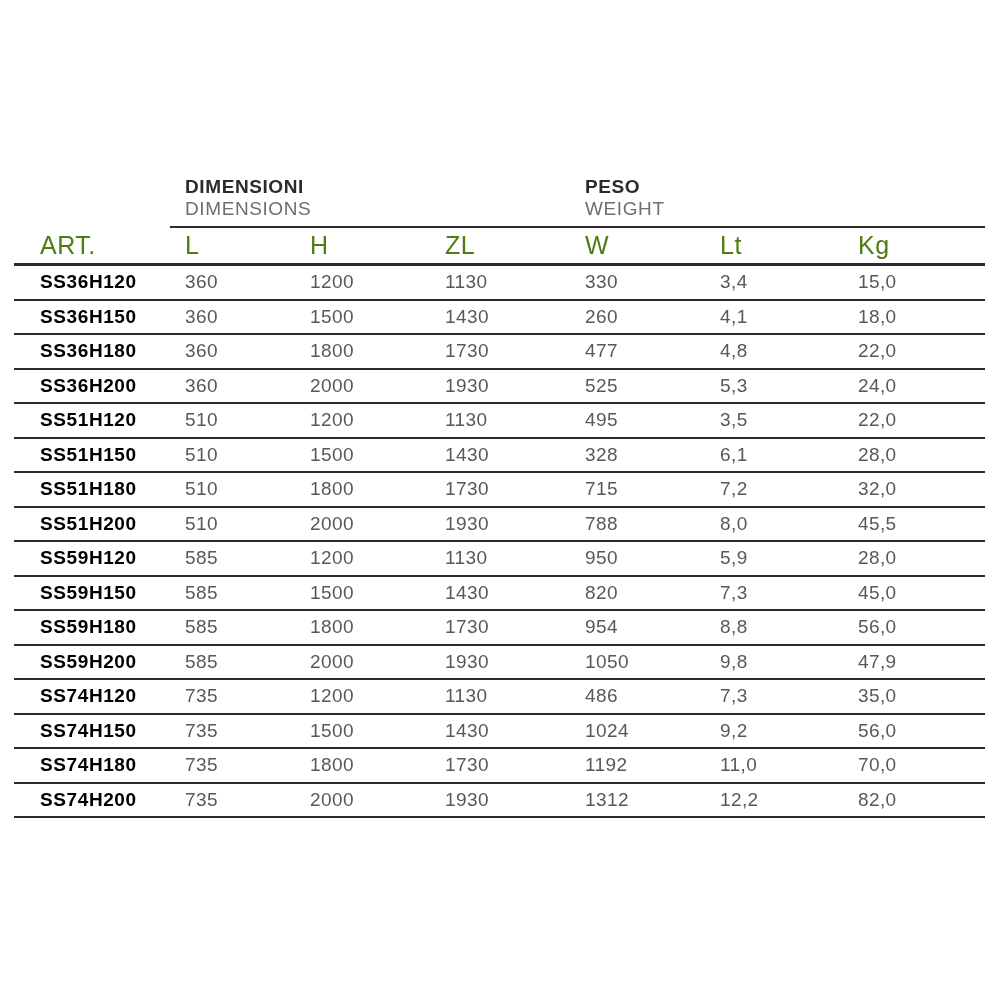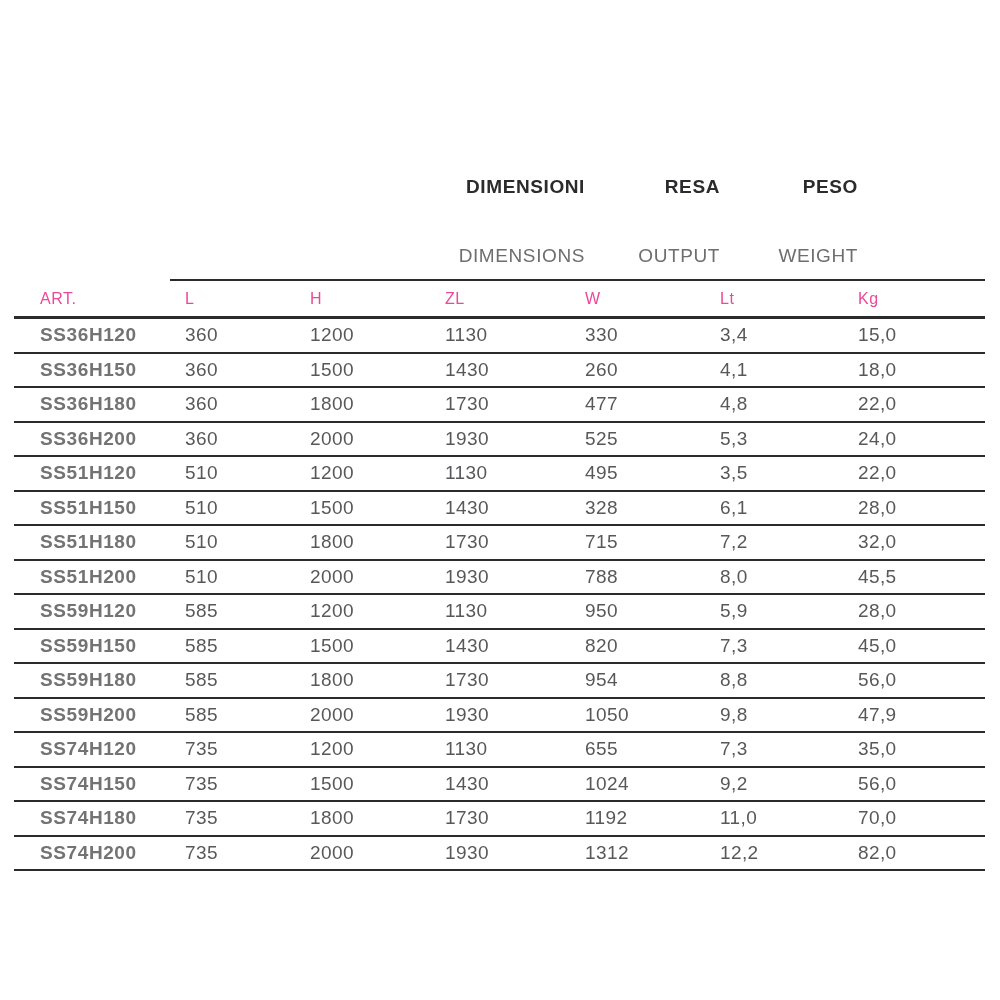--- a/index.html
+++ b/index.html
@@ -19,93 +19,87 @@
   }
 
   
   .group-row { display: flex; }
   .group-row .spacer { width: 156px; }
   .group-section {
     width: 815px;
     box-sizing: border-box;
     display: flex;
     align-items: flex-end;
-    padding: 0 0 12px 15px;
+    padding: 0 0 6px 15px;
     border-bottom: 2px solid #2b2b2b;
-    text-align: right;
   }
   .group { box-sizing: border-box; }
   .group:nth-child(1) { width: 400px; }
   .group:nth-child(2) { width: 135px; }
   .group:nth-child(3) { width: 138px; }
   .group:nth-child(4) { flex: 1; }
   .g-title {
     font-size: 19px;
     font-weight: bold;
     color: #2b2b2d;
     letter-spacing: 0.6px;
     line-height: 22px;
   }
   .g-subtitle {
     font-size: 19px;
     font-weight: normal;
     color: #6e6e70;
     letter-spacing: 0.6px;
     line-height: 22px;
-    margin-top: 47px;
   }
 
   
   .cols-row, .row {
     display: grid;
     grid-template-columns: 171px 125px 135px 140px 135px 138px 127px;
     align-items: center;
     box-sizing: border-box;
   }
   .cols-row {
     height: 38px;
     border-bottom: 3px solid #2b2b2b;
-    font-size: 16px;
-    color: #ec4899;
+    font-size: 25px;
+    color: #4d7c0f;
     letter-spacing: 0.5px;
   }
   .cols-row > div:first-child { padding-left: 26px; }
 
   .row {
     height: 34.5px;
     border-bottom: 2px solid #2b2b2b;
     font-size: 19px;
     color: #58585a;
     letter-spacing: 0.4px;
   }
   .row .cell.art {
     padding-left: 26px;
     font-weight: bold;
-    color: #737373;
+    color: #000000;
     letter-spacing: 0.6px;
   }
 </style>
 </head>
 <body>
 
 <div class="page">
   <div class="spec-table">
 
     <div class="group-row">
       <div class="spacer"></div>
       <div class="group-section">
   <div class="group">
     <div class="g-title">DIMENSIONI</div>
     <div class="g-subtitle">DIMENSIONS</div>
   </div>
 
-  <div class="group">
-    <div class="g-title">RESA</div>
-    <div class="g-subtitle">OUTPUT</div>
-  </div>
 
 
   <div class="group">
     <div class="g-title">PESO</div>
     <div class="g-subtitle">WEIGHT</div>
   </div>
 </div>
     </div>
 
     <div class="cols-row">
@@ -237,21 +231,21 @@
     <div class="cell">1050</div>
     <div class="cell">9,8</div>
     <div class="cell">47,9</div>
   </div>
 
   <div class="row">
     <div class="cell art">SS74H120</div>
     <div class="cell">735</div>
     <div class="cell">1200</div>
     <div class="cell">1130</div>
-    <div class="cell">655</div>
+    <div class="cell">486</div>
     <div class="cell">7,3</div>
     <div class="cell">35,0</div>
   </div>
 
   <div class="row">
     <div class="cell art">SS74H150</div>
     <div class="cell">735</div>
     <div class="cell">1500</div>
     <div class="cell">1430</div>
     <div class="cell">1024</div>

